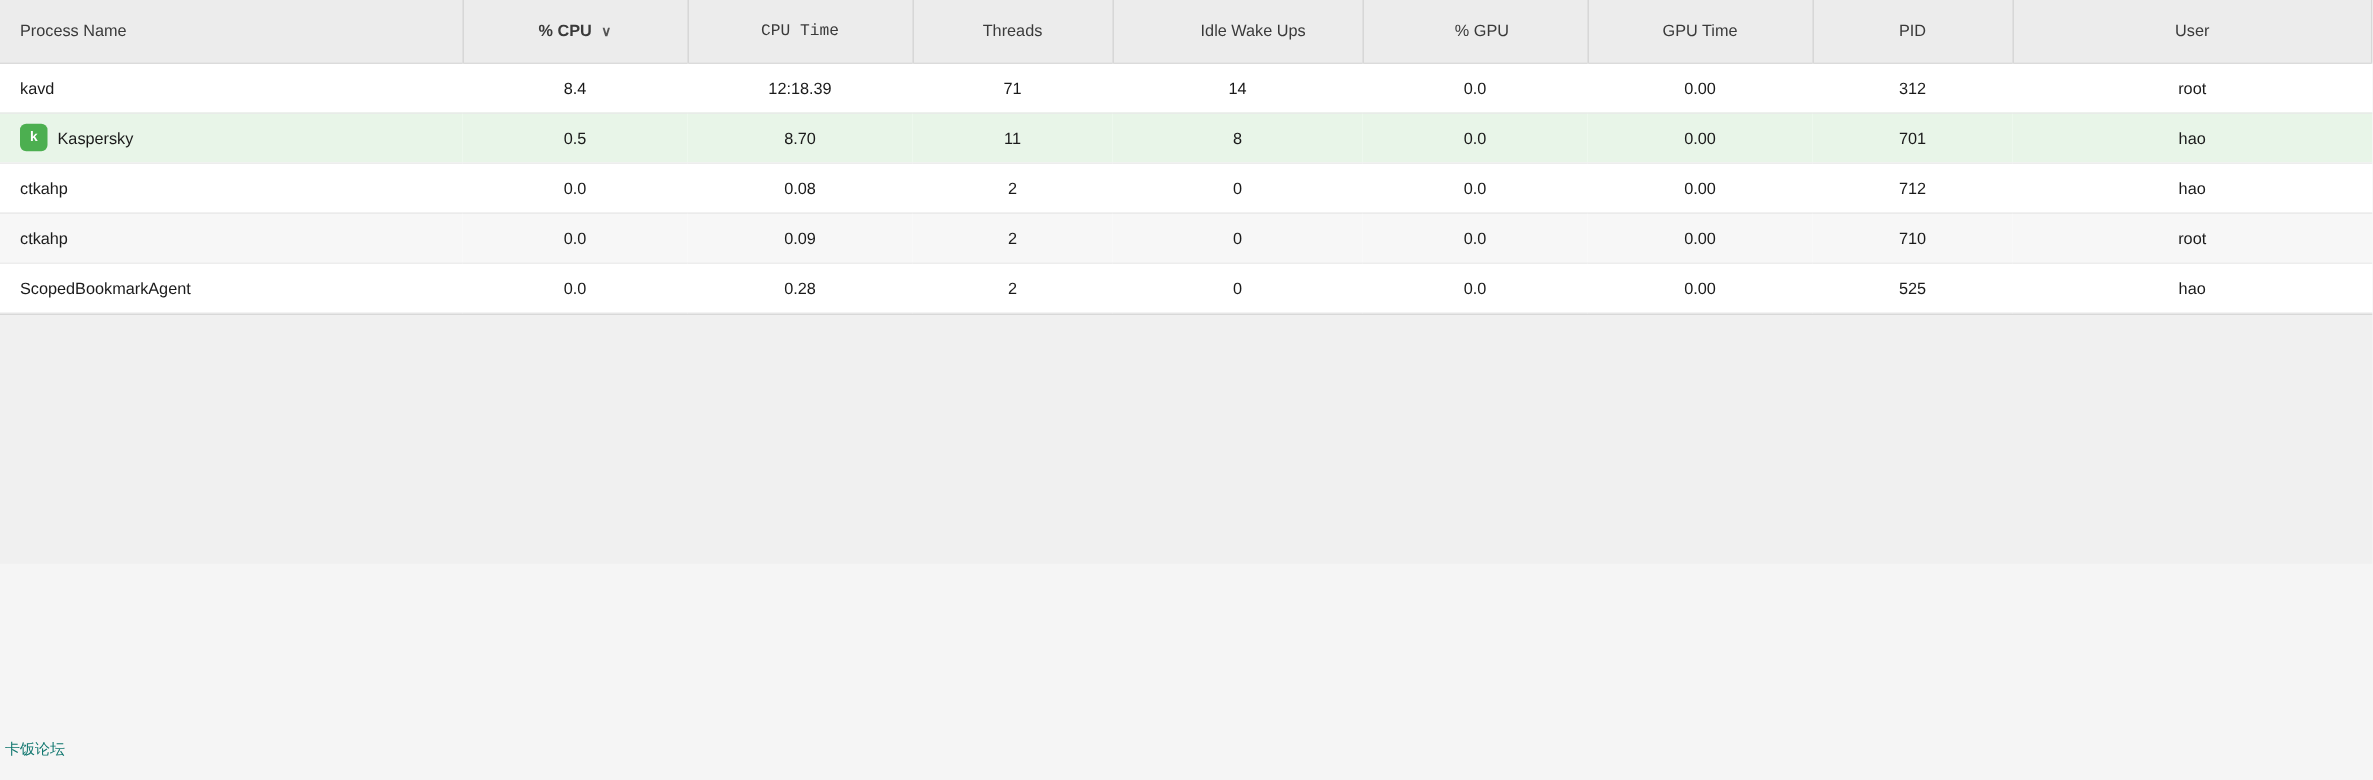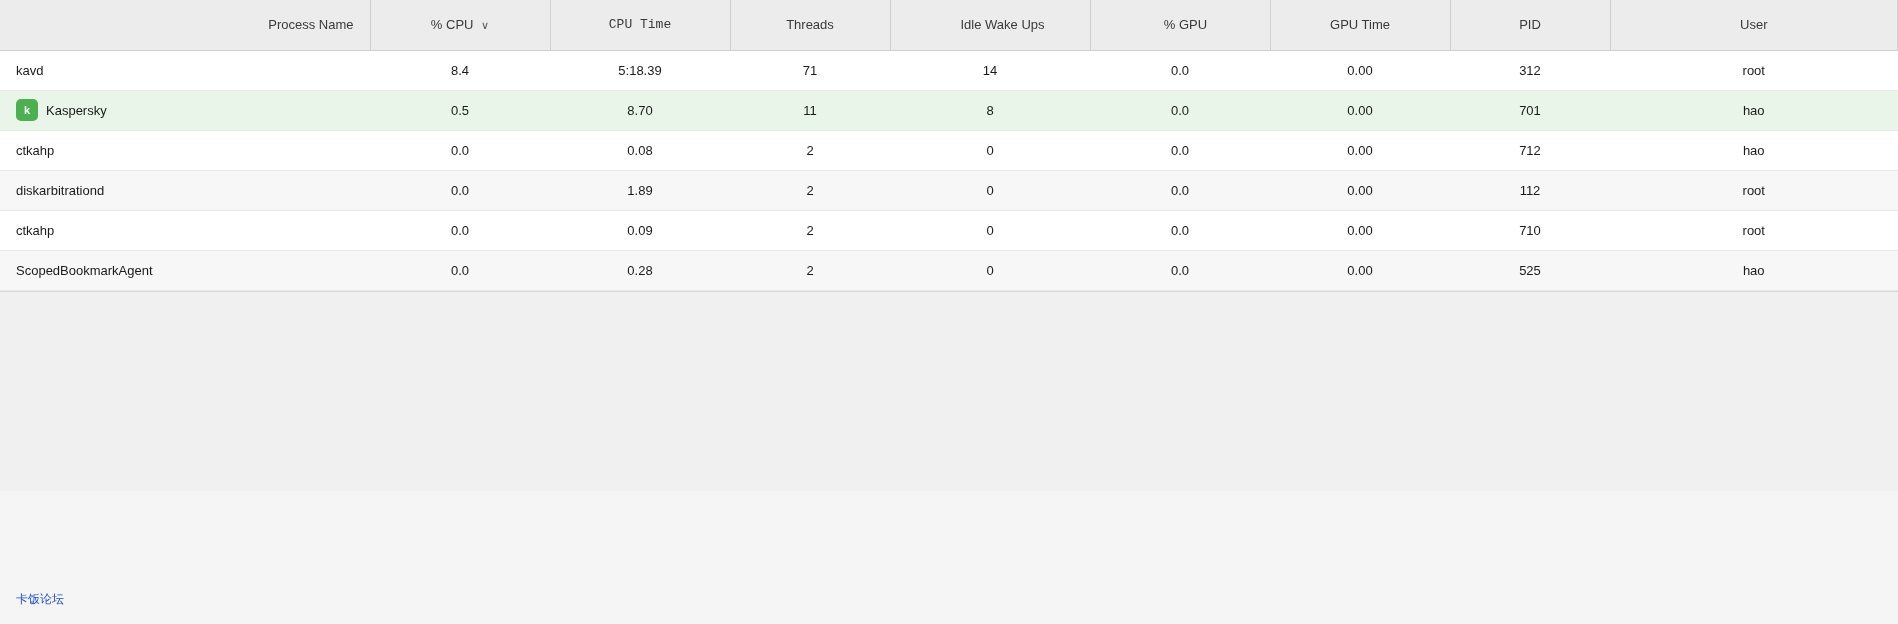--- a/index.html
+++ b/index.html
@@ -39,25 +39,25 @@
       color: #3a3a3a;
       text-align: center;
       font-size: 13px;
       border-right: 1px solid #d0d0d0;
       height: 50px;
       vertical-align: middle;
       white-space: nowrap;
     }
 
     thead th:first-child {
-      text-align: right;
+      text-align: left;
     }
 
     thead th.sorted {
-      font-weight: 400;
+      font-weight: 700;
     }
 
     .sort-arrow {
       display: inline-block;
       margin-left: 4px;
       color: #555;
       font-size: 11px;
     }
 
     tbody tr {
@@ -124,22 +124,22 @@
 
     .footer-area {
       background-color: #f0f0f0;
       height: 200px;
       border-top: 1px solid #d8d8d8;
     }
 
     .watermark {
       position: fixed;
       bottom: 16px;
-      left: 16px;
-      color: #1d4ed8;
+      left: 4px;
+      color: #0f766e;
       font-size: 12px;
     }
   </style>
 </head>
 <body>
 
 <div class="table-container">
   <table>
     <thead>
       <tr>
@@ -174,21 +174,21 @@
       </tr>
     </thead>
     <tbody id="table-body">
     <tr>
           <td class="process-name-td">
             <div class="process-name-content">
               <span>kavd</span>
             </div>
           </td>
           <td>8.4</td>
-          <td>5:18.39</td>
+          <td>12:18.39</td>
           <td>71</td>
           <td>14</td>
           <td>0.0</td>
           <td>0.00</td>
           <td>312</td>
           <td>root</td>
         </tr>
         <tr class="highlighted">
           <td class="process-name-td">
             <div class="process-name-content">
@@ -218,35 +218,20 @@
           <td>2</td>
           <td>0</td>
           <td>0.0</td>
           <td>0.00</td>
           <td>712</td>
           <td>hao</td>
         </tr>
         <tr>
           <td class="process-name-td">
             <div class="process-name-content">
-              <span>diskarbitrationd</span>
-            </div>
-          </td>
-          <td>0.0</td>
-          <td>1.89</td>
-          <td>2</td>
-          <td>0</td>
-          <td>0.0</td>
-          <td>0.00</td>
-          <td>112</td>
-          <td>root</td>
-        </tr>
-        <tr>
-          <td class="process-name-td">
-            <div class="process-name-content">
               <span>ctkahp</span>
             </div>
           </td>
           <td>0.0</td>
           <td>0.09</td>
           <td>2</td>
           <td>0</td>
           <td>0.0</td>
           <td>0.00</td>
           <td>710</td>

